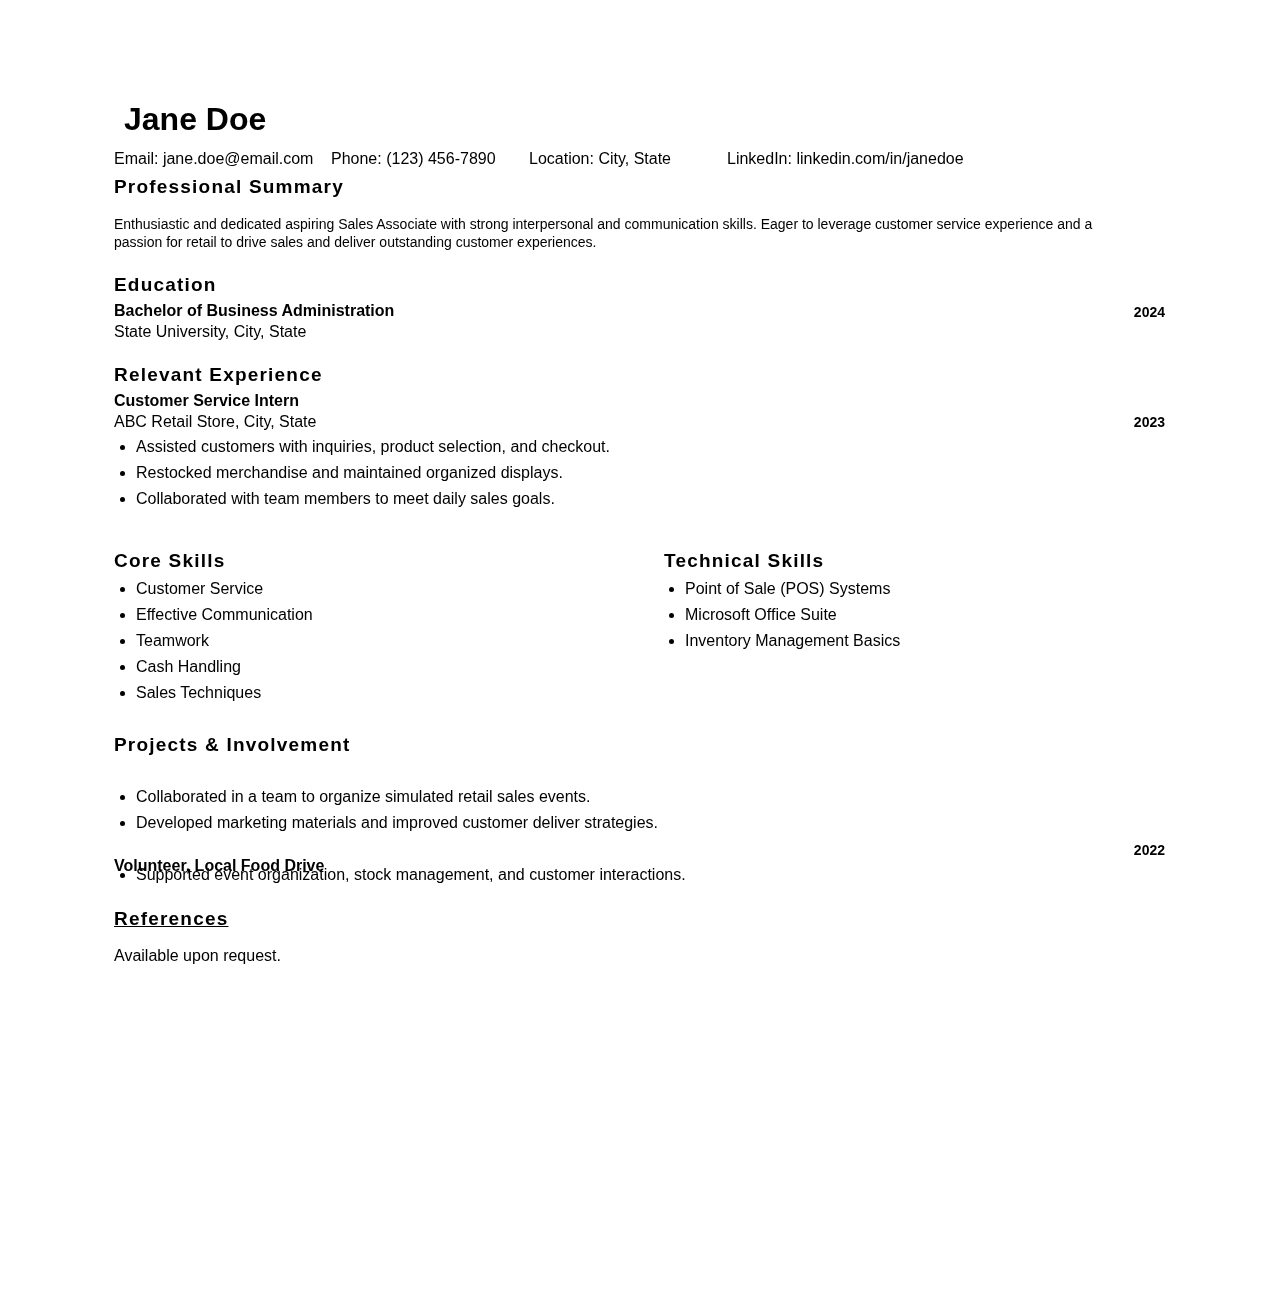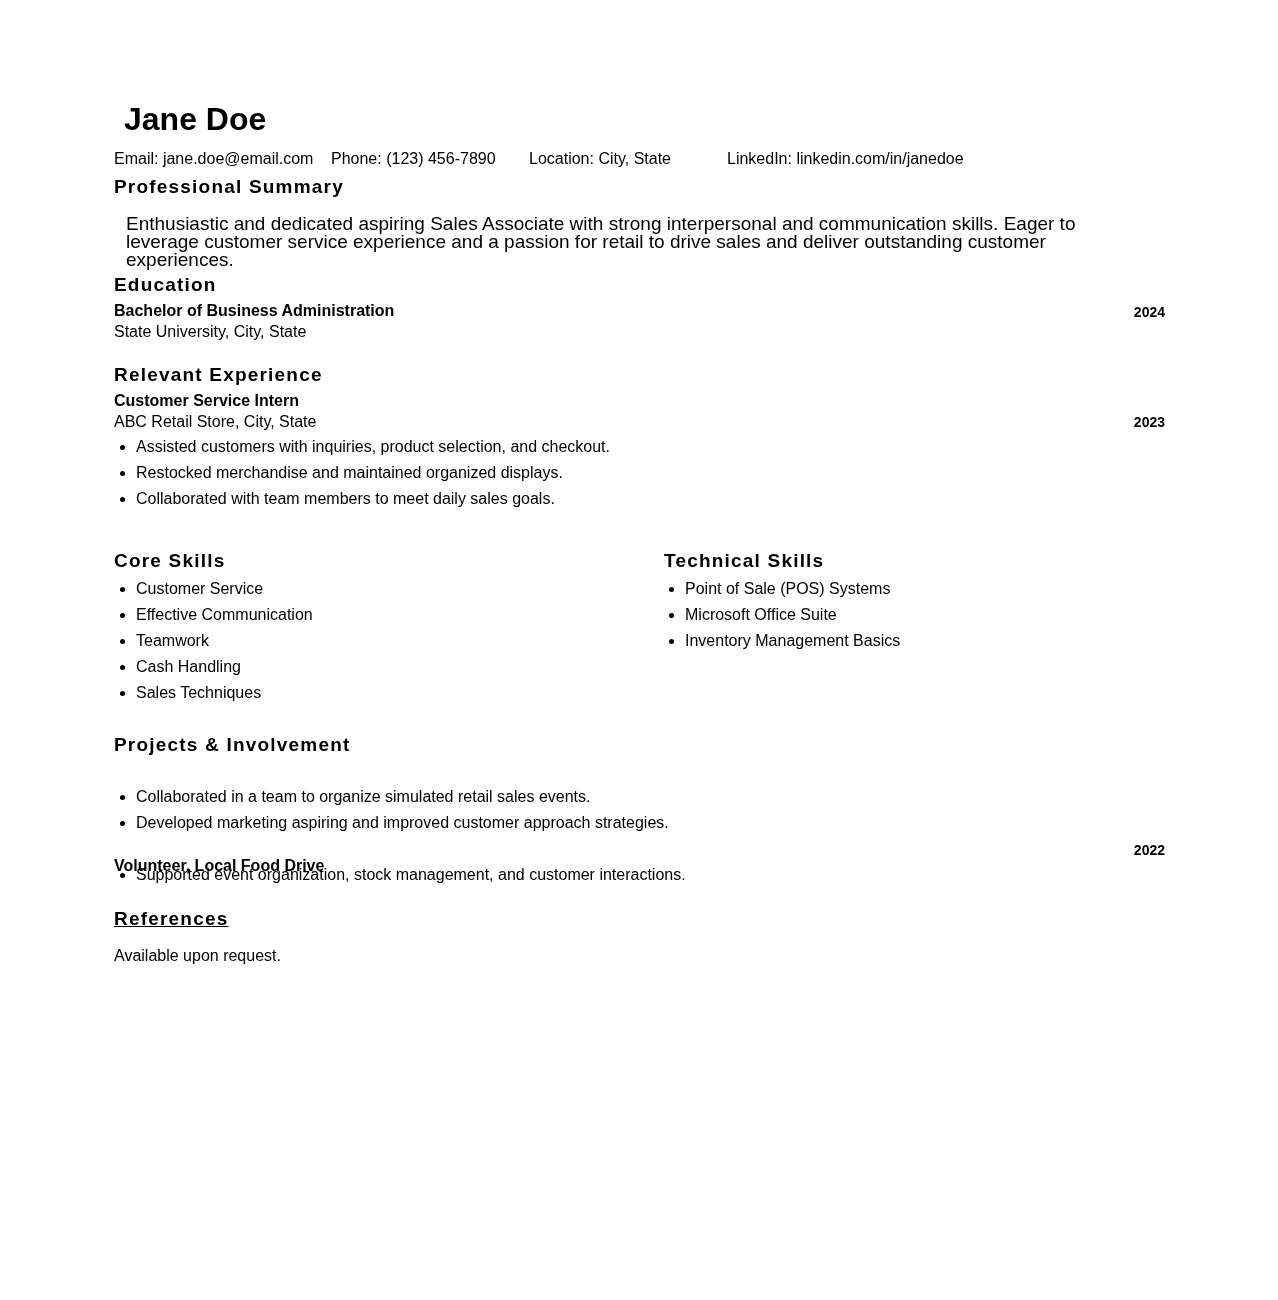--- a/index.html
+++ b/index.html
@@ -88,23 +88,23 @@
       position: absolute;
       left: 6px;
       top: 11px;
       width: 5px;
       height: 5px;
       border-radius: 50%;
       background: #000;
     }
     .summary {
       position: absolute;
-      left: 12px;
+      left: 0;
       width: 1010px;
-      font-size: 19px;
+      font-size: 14px;
       line-height: 18px;
       white-space: normal;
     }
   </style>
 </head>
 <body>
 
 <div class="page">
 
   <h1 class="name">Jane Doe</h1>
@@ -145,21 +145,21 @@
   <h2 class="section-title" style="left:550px; top:459px;">Technical Skills</h2>
   <ul class="bullets" style="left:549px; top:486px;">
     <li>Point of Sale (POS) Systems</li>
     <li>Microsoft Office Suite</li>
     <li>Inventory Management Basics</li>
   </ul>
 
   <h2 class="section-title" style="left:0; top:643px;">Projects &amp; Involvement</h2>
   <ul class="bullets" style="left:0; top:694px;">
     <li>Collaborated in a team to organize simulated retail sales events.</li>
-    <li>Developed marketing aspiring and improved customer approach strategies.</li>
+    <li>Developed marketing materials and improved customer deliver strategies.</li>
   </ul>
   <div class="abs bold16" style="left:0; top:766px;">Volunteer, Local Food Drive</div>
   <div class="year" style="top:750px;">2022</div>
   <ul class="bullets" style="left:0; top:772px;">
     <li>Supported event organization, stock management, and customer interactions.</li>
   </ul>
 
   <h2 class="section-title" style="left:0; top:817px;text-decoration:underline;">References</h2>
   <div class="abs text16" style="left:0; top:857px;">Available upon request.</div>
 

